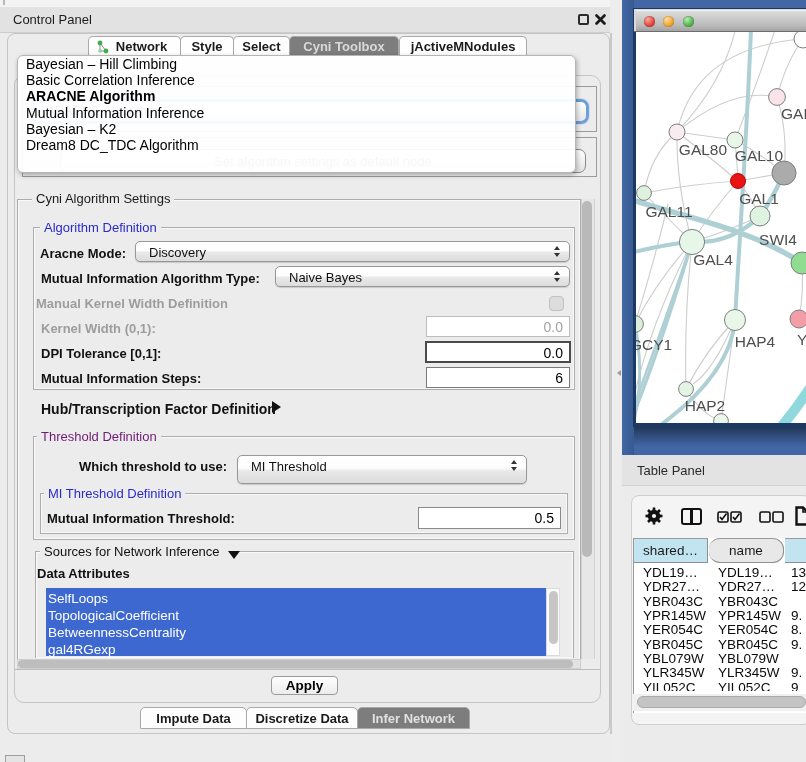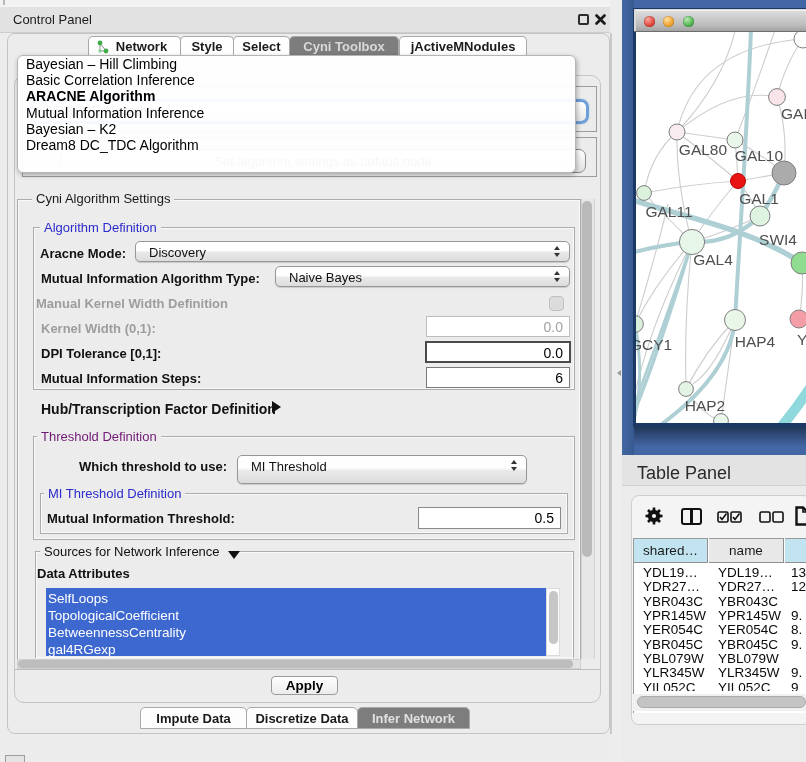--- a/index.html
+++ b/index.html
@@ -241,21 +241,21 @@
     <text x="142" y="213" text-anchor="middle">SWI4</text>
     <text x="77" y="233" text-anchor="middle">GAL4</text>
     <text x="15" y="318" text-anchor="middle">GCY1</text>
     <text x="119" y="315" text-anchor="middle">HAP4</text>
     <text x="161" y="313">YM</text>
     <text x="69" y="379" text-anchor="middle">HAP2</text>
   </g>
 </svg>
 
 <div class="abs" style="left:622px;top:455px;width:184px;height:31px;background:#e3e3e3;border-bottom:1px solid #d2d2d2;"></div>
-<div class="abs" style="left:637px;top:463px;font-size:18px;color:#2a2a2a;">Table Panel</div>
+<div class="abs" style="left:637px;top:463px;font-size:13px;color:#2a2a2a;">Table Panel</div>
 <div class="abs" style="left:622px;top:486px;width:184px;height:276px;background:#ebebeb;"></div>
 
 <div class="abs" style="left:631px;top:495px;width:180px;height:230px;background:#f4f4f4;border:1px solid #cfcfcf;border-radius:8px;"></div>
 
 <svg class="abs" style="left:645px;top:507px" width="18" height="18" viewBox="0 0 18 18">
   <path d="M17.50,7.72 L17.50,10.28 L15.04,10.41 L14.27,12.27 L15.92,14.11 L14.11,15.92 L12.27,14.27 L10.41,15.04 L10.28,17.50 L7.72,17.50 L7.59,15.04 L5.73,14.27 L3.89,15.92 L2.08,14.11 L3.73,12.27 L2.96,10.41 L0.50,10.28 L0.50,7.72 L2.96,7.59 L3.73,5.73 L2.08,3.89 L3.89,2.08 L5.73,3.73 L7.59,2.96 L7.72,0.50 L10.28,0.50 L10.41,2.96 L12.27,3.73 L14.11,2.08 L15.92,3.89 L14.27,5.73 L15.04,7.59 Z" fill="#111"></path>
   <circle cx="9" cy="9" r="2.1" fill="#f4f4f4"></circle>
 </svg>
 <div class="abs" style="left:681px;top:508px;width:21px;height:17px;border:2.5px solid #111;border-radius:3px;"></div>
 <div class="abs" style="left:690px;top:508px;width:2.5px;height:17px;background:#111;"></div>
@@ -268,21 +268,21 @@
   <rect x="1" y="1" width="10" height="10" fill="none" stroke="#111" stroke-width="1.6" rx="1.5"></rect>
   <rect x="14" y="1" width="10" height="10" fill="none" stroke="#111" stroke-width="1.6" rx="1.5"></rect>
 </svg>
 <svg class="abs" style="left:795px;top:506px" width="14" height="20" viewBox="0 0 14 20">
   <path d="M1.5 1.5 H8 L12.5 6 V18.5 H1.5 Z" fill="none" stroke="#111" stroke-width="2.4"></path>
   <path d="M8 1.5 V6 H12.5" fill="none" stroke="#111" stroke-width="1.6"></path>
 </svg>
 
 <div class="abs" style="left:633px;top:538px;width:173px;height:175px;background:#fff;border-left:1px solid #9a9a9a;"></div>
 <div class="abs" style="left:634px;top:538px;width:74px;height:25px;background:#c2e4f0;border-top:1px solid #9a9a9a;border-bottom:1px solid #8f8f8f;border-right:1px solid #8f8f8f;font-size:13.5px;text-align:center;line-height:24px;color:#1a1a1a;">shared…</div>
-<div class="abs" style="left:709px;top:538px;width:75px;height:25px;background:#e8e8e8;border-top:1px solid #9a9a9a;border-bottom:1px solid #8f8f8f;border-right:1px solid #8f8f8f;font-size:13.5px;text-align:center;line-height:24px;color:#1a1a1a;">name</div>
+<div class="abs" style="left:709px;top:538px;width:75px;height:25px;background:#e8e8e8;border-top:1px solid #9a9a9a;border-bottom:1px solid #8f8f8f;border-right:1px solid #8f8f8f;font-size:13.5px;text-align:center;line-height:24px;color:#1a1a1a;border-radius:11px;">name</div>
 <div class="abs" style="left:785px;top:538px;width:21px;height:25px;background:#c2e4f0;border-top:1px solid #9a9a9a;border-bottom:1px solid #8f8f8f;font-size:13.5px;text-align:center;line-height:24px;color:#1a1a1a;"></div>
 
 <div class="abs" style="left:633px;top:564px;width:173px;height:127px;overflow:hidden;">
   <div class="trow" style="top:1px;">
       <span style="left:10px;">YDL19…</span>
       <span style="left:85px;">YDL19…</span>
       <span style="left:158px;">13</span>
     </div>
   <div class="trow" style="top:15px;">
       <span style="left:10px;">YDR27…</span>

